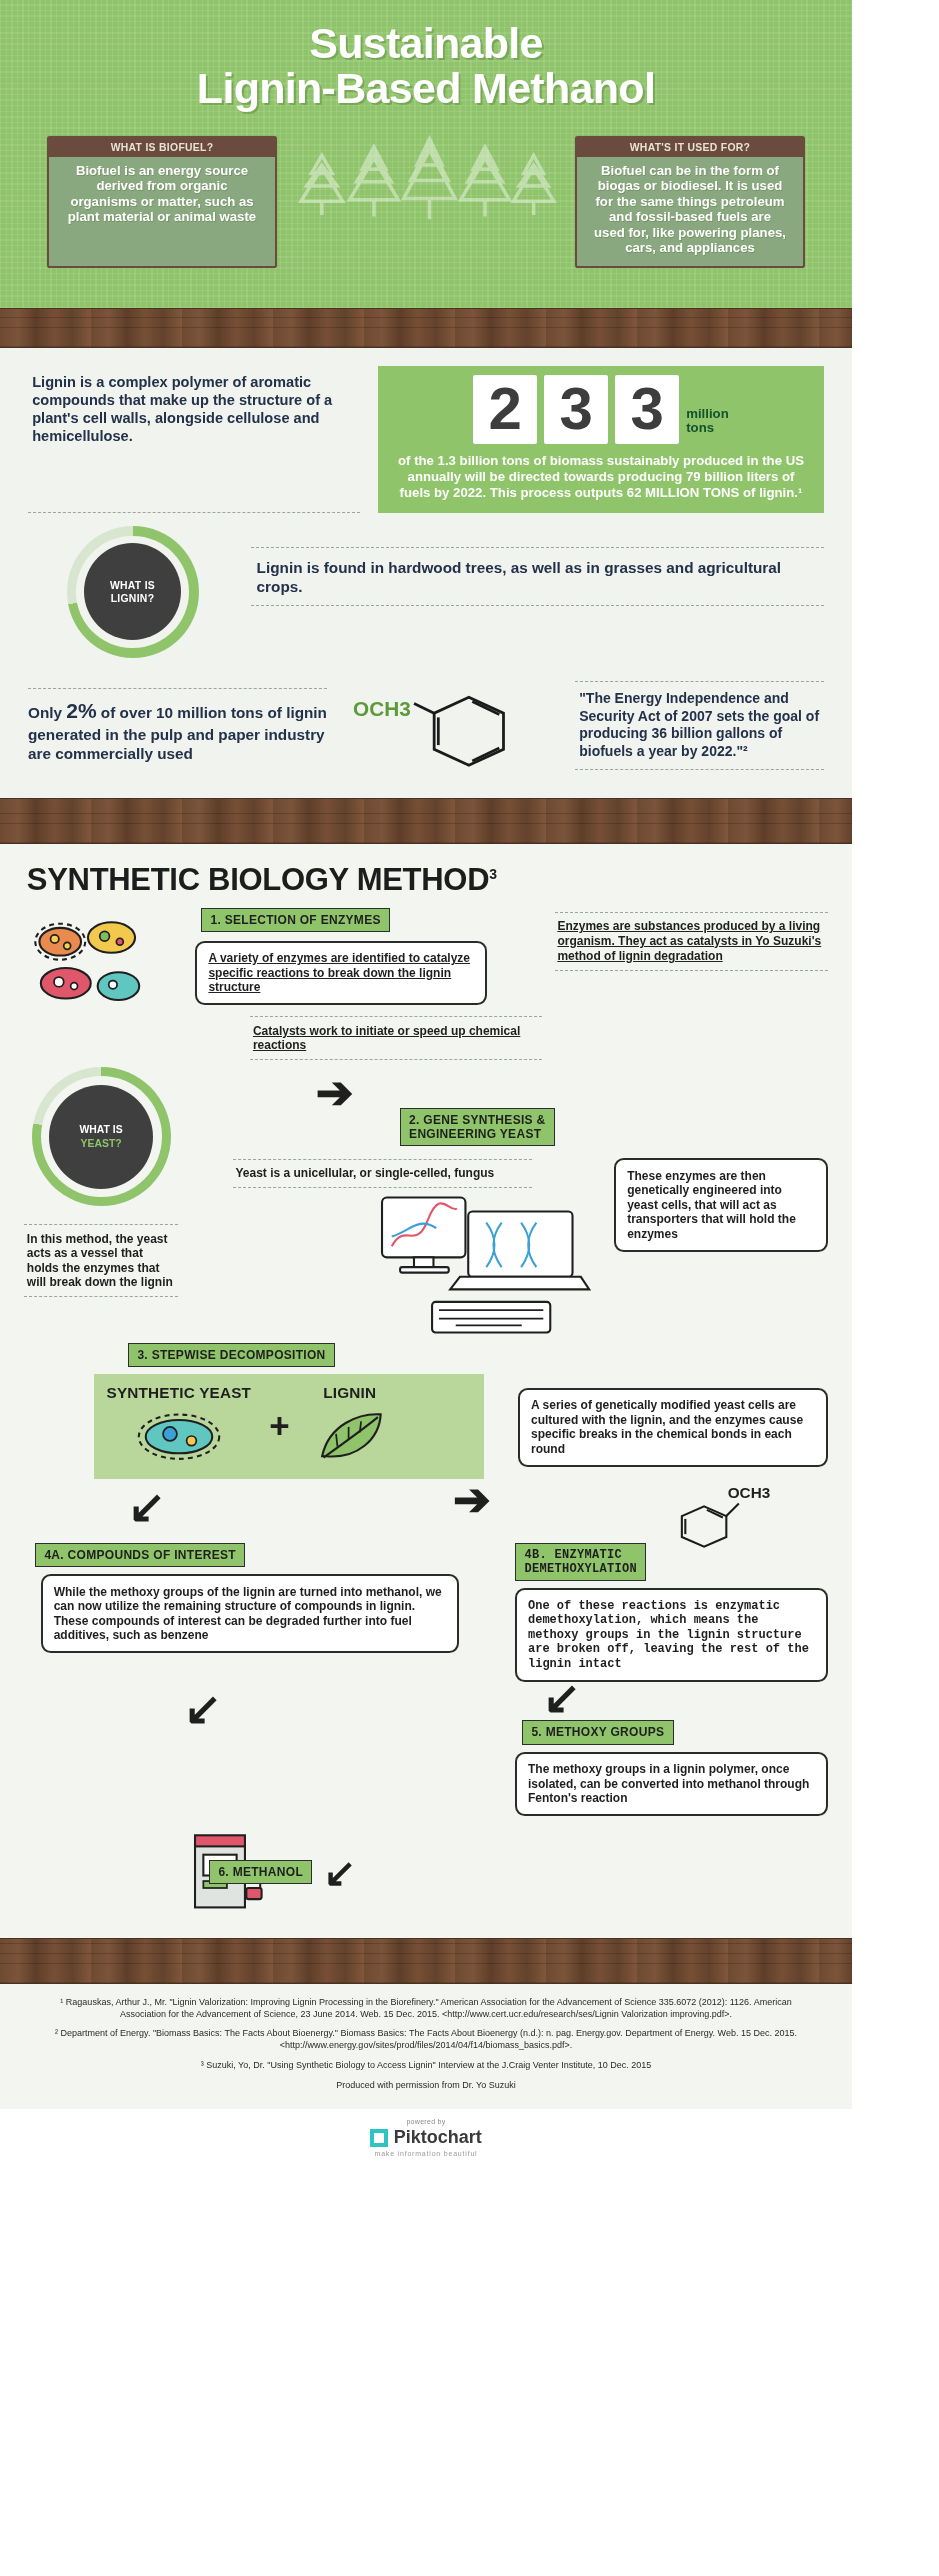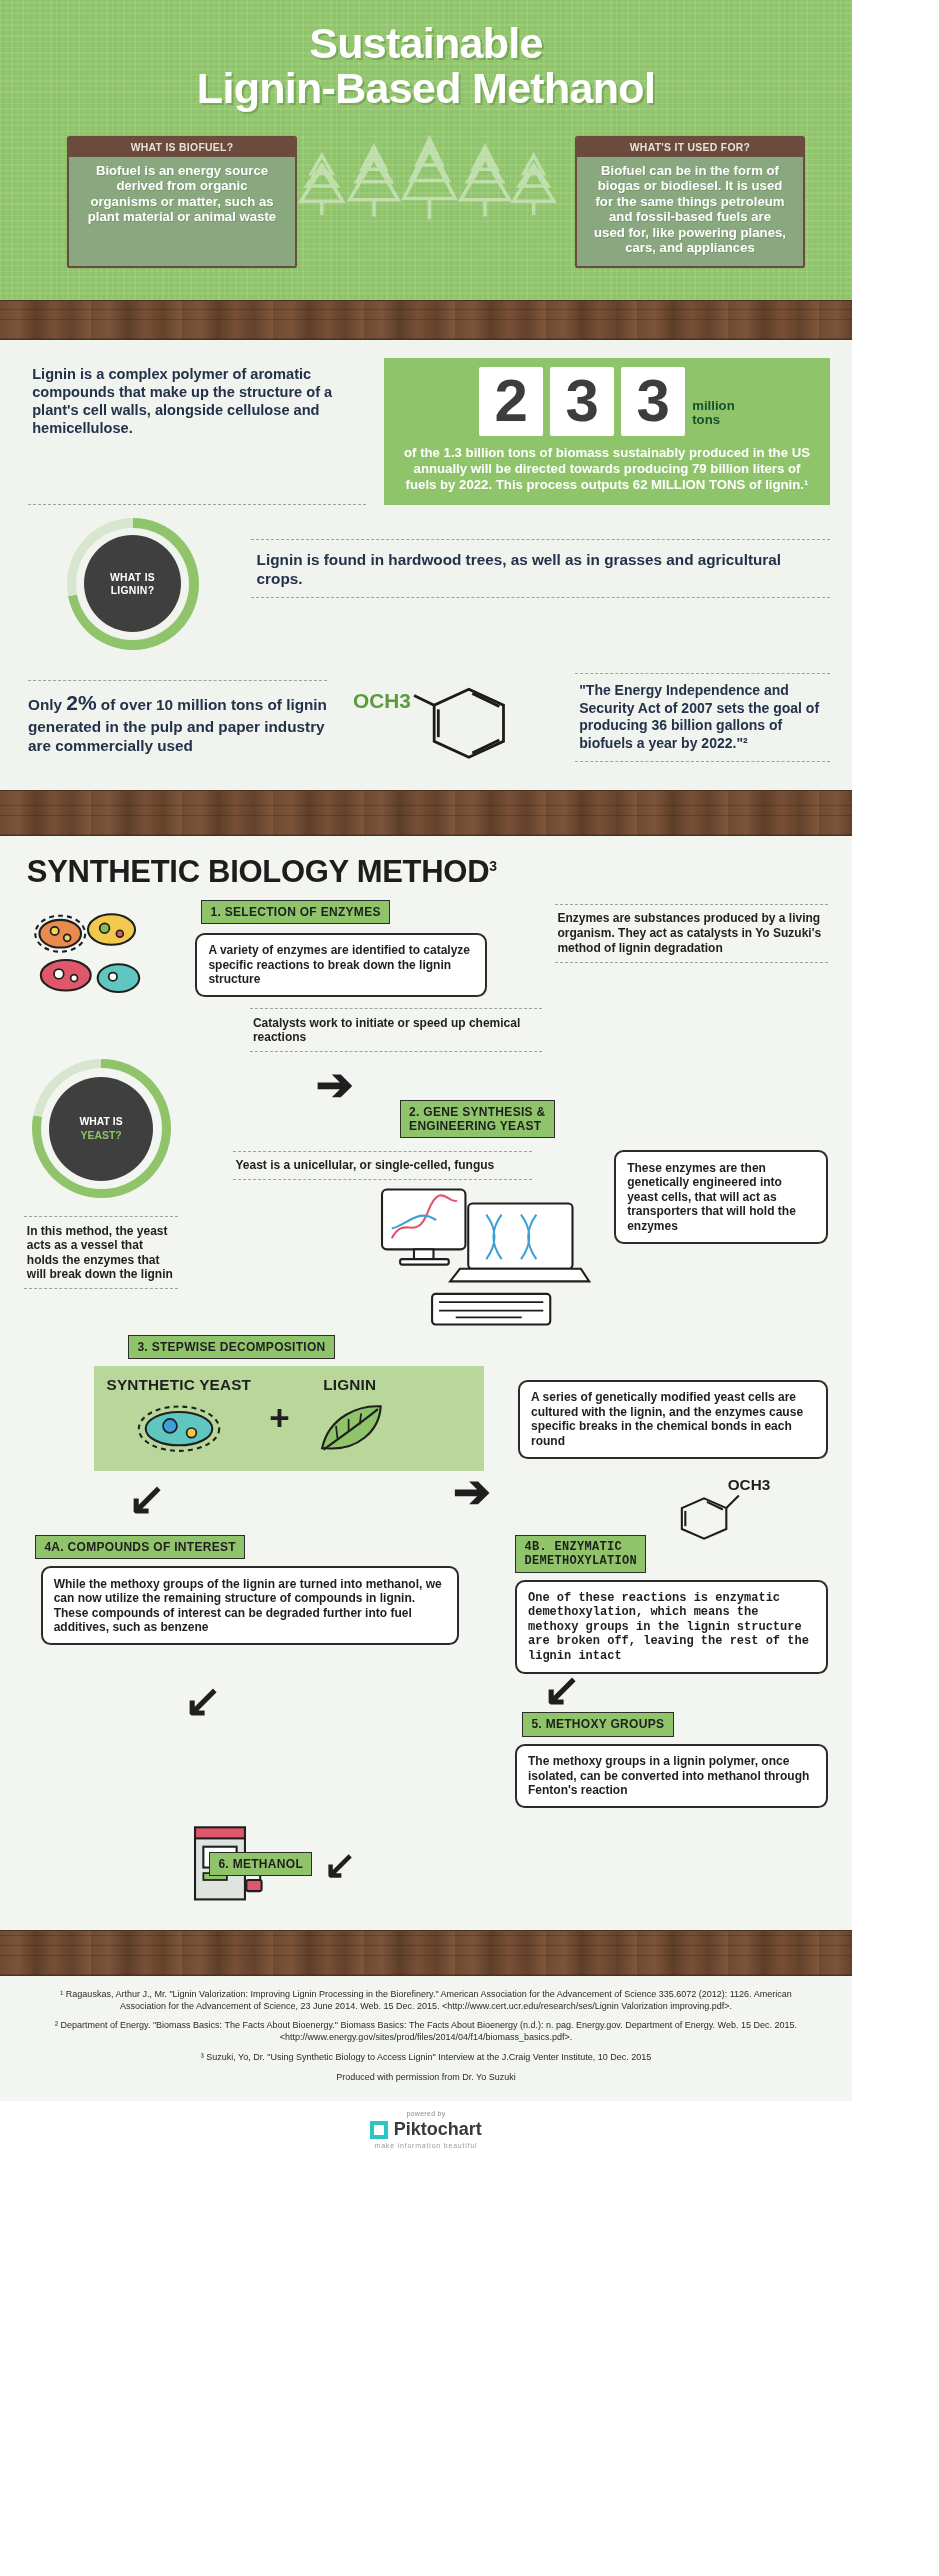--- a/index.html
+++ b/index.html
@@ -28,24 +28,23 @@
     font-size: 43px;
     line-height: 1.05;
     font-weight: bold;
     letter-spacing: -0.7px;
     text-shadow: 2.1px 2.1px 0 rgba(90,130,60,0.45);
   }
   .hero h1 .l2 { display:block; }
   .hero-cards {
     display:flex;
     justify-content: space-between;
-    margin: 25px 47px 4px 47px;
+    margin: 25px 47px 12px 47px;
     position:relative;
     z-index: 3;
-    padding-left: 20px;
   }
   .hero-card {
     width: 230px;
     background: #8aa87f;
     border: 2.1px solid #6b4b3e;
     border-radius: 2.8px;
     padding: 0 0 9.7px 0;
     color: #ffffff;
     text-align:center;
     box-shadow: 0 0 0 0.7px rgba(0,0,0,0.05);
@@ -89,21 +88,21 @@
   .wood::after {
     content:"";
     position:absolute; inset:0;
     background: repeating-linear-gradient(0deg, rgba(0,0,0,.18) 0 0.7px, rgba(255,255,255,0) 0.7px 9.7px);
   }
   .wood.tall { height: 46px; }
 
   
   .sec2 {
     background: #f1f3ef;
-    padding: 18px 22px 21px 28px;
+    padding: 18px 28px 21px 28px;
     position: relative;
   }
   .sec2 .row1 { display:flex; gap: 18px; }
   .lignin-def {
     flex: 1;
     font-size: 14.6px;
     line-height: 1.25;
     font-weight: bold;
     color: #23324a;
     padding: 7px 4.2px 12.5px 4.2px;
@@ -369,21 +368,21 @@
     </div>
   </div>
 
   <div class="wood tall"></div>
 
   <div class="sec3">
     <h2>
       <span>SYNTHETIC BIOLOGY METHOD</span><sup>3</sup>
     </h2>
 
-    <div style="display:flex; gap:12.5px; align-items:flex-start;">
+    <div style="display:flex; gap:12.5px; align-items:flex-start;text-decoration:underline;">
       <div style="width:146px; padding-top:5.6px;">
         <svg width="139" height="97" viewBox="0 0 200 140">
           <g stroke="#1f1f1f" stroke-width="3" stroke-dasharray="7 6" fill="none">
             <ellipse cx="52" cy="40" rx="36" ry="26"></ellipse>
           </g>
           <ellipse cx="52" cy="40" rx="30" ry="20" fill="#e98b4e" stroke="#1f1f1f" stroke-width="3"></ellipse>
           <circle cx="44" cy="36" r="6" fill="#f6d14b" stroke="#1f1f1f" stroke-width="2.5"></circle>
           <circle cx="62" cy="46" r="5" fill="#f6d14b" stroke="#1f1f1f" stroke-width="2.5"></circle>
           <ellipse cx="126" cy="34" rx="34" ry="22" fill="#f2c94c" stroke="#1f1f1f" stroke-width="3"></ellipse>
           <circle cx="116" cy="32" r="7" fill="#7fbf5b" stroke="#1f1f1f" stroke-width="2.5"></circle>

